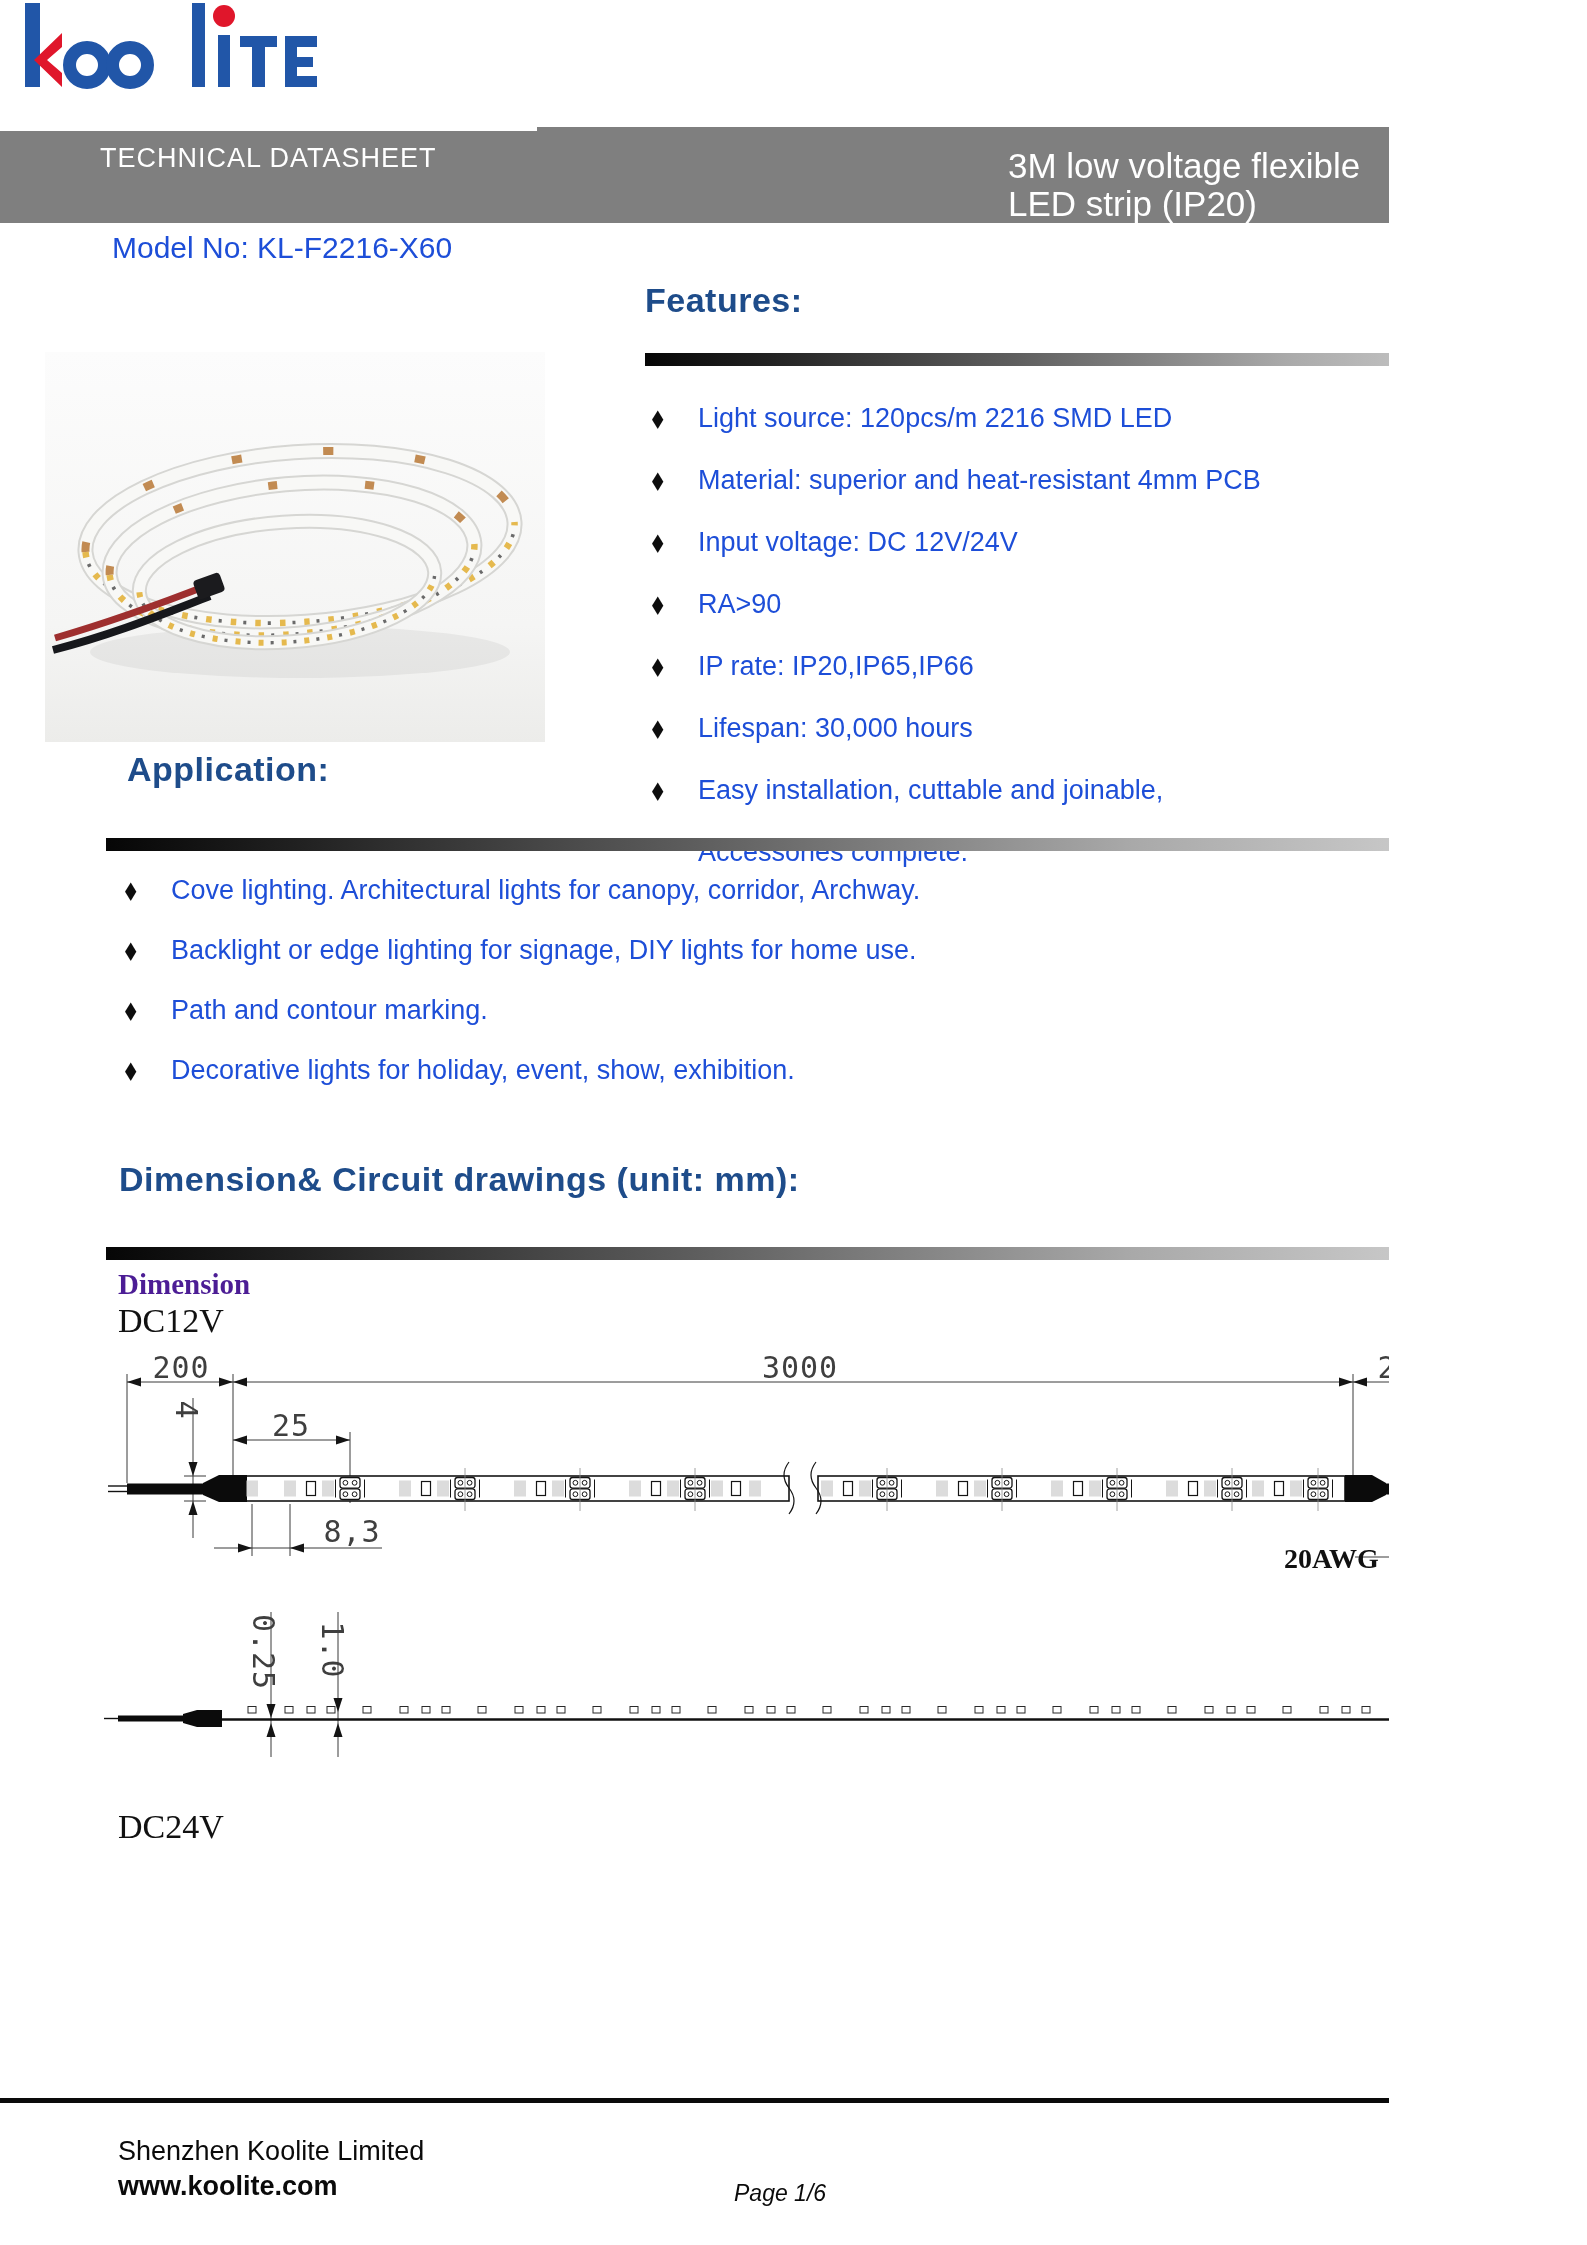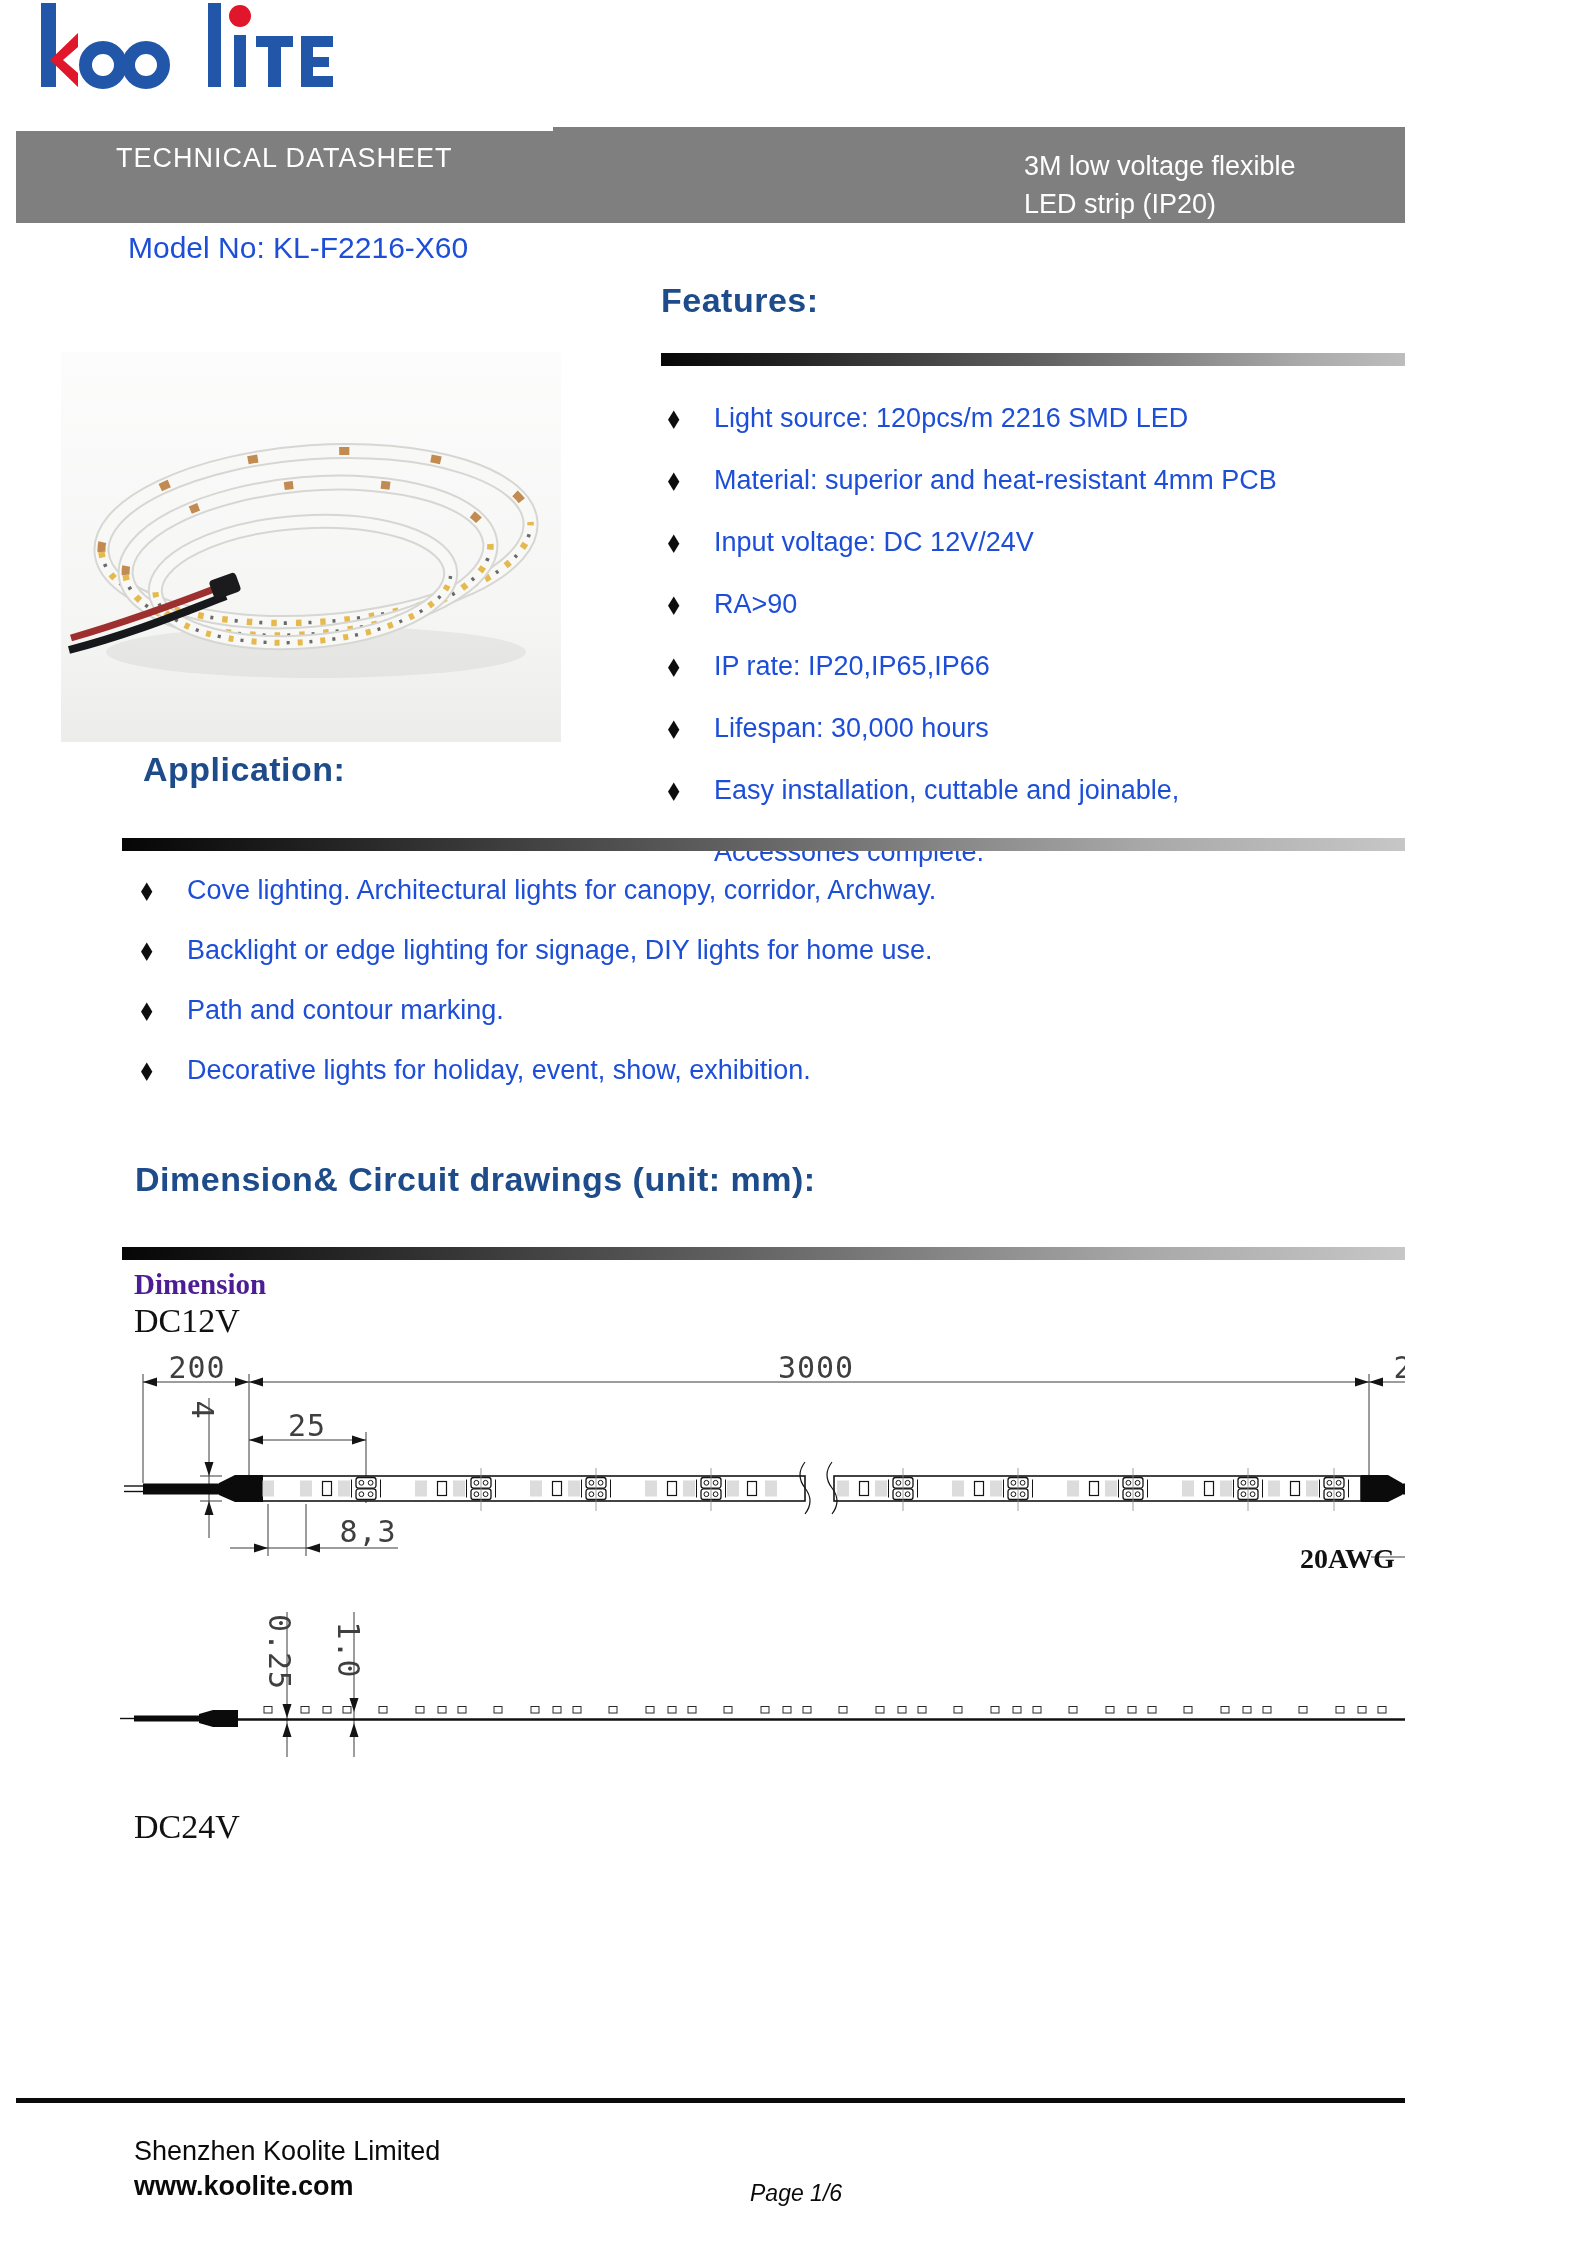--- a/index.html
+++ b/index.html
@@ -1,25 +1,25 @@
 <!DOCTYPE html>
 <html><head>
 <meta charset="utf-8">
 <style>
   html,body{margin:0;padding:0;background:#fff;}
   .page{position:relative;width:1389px;height:2245px;background:#fff;overflow:hidden;
-        font-family:"Liberation Sans",sans-serif;color:#0a0a0a;margin-left:16px;}
+        font-family:"Liberation Sans",sans-serif;color:#0a0a0a;}
   .sr{position:absolute;width:1px;height:1px;overflow:hidden;clip:rect(0 0 0 0);white-space:nowrap;}
 
   
   .logo{position:absolute;left:20px;top:3px;width:300px;height:88px;}
   .hbar{position:absolute;left:0;top:131px;width:1587px;height:92px;background:#7f7f7f;}
   .hbar-step{position:absolute;left:537px;top:127px;width:1050px;height:5px;background:#7f7f7f;}
   .hleft{position:absolute;left:100px;top:143px;font-size:27px;letter-spacing:1px;color:#fff;}
-  .hright{position:absolute;left:1008px;top:147px;font-size:27px;line-height:38px;color:#fff;}
+  .hright{position:absolute;left:1008px;top:147px;font-size:35px;line-height:38px;color:#fff;}
   .model{position:absolute;left:112px;top:231px;font-size:30px;color:#1d4ed8;}
 
   
   .h2{position:absolute;font-size:34px;font-weight:bold;color:#1e4c8a;letter-spacing:.5px;}
   .features-h{left:645px;top:281px;}
   .app-h{left:127px;top:750px;}
   .dim-h{left:119px;top:1160px;}
 
   
   .gbar{position:absolute;height:13px;

